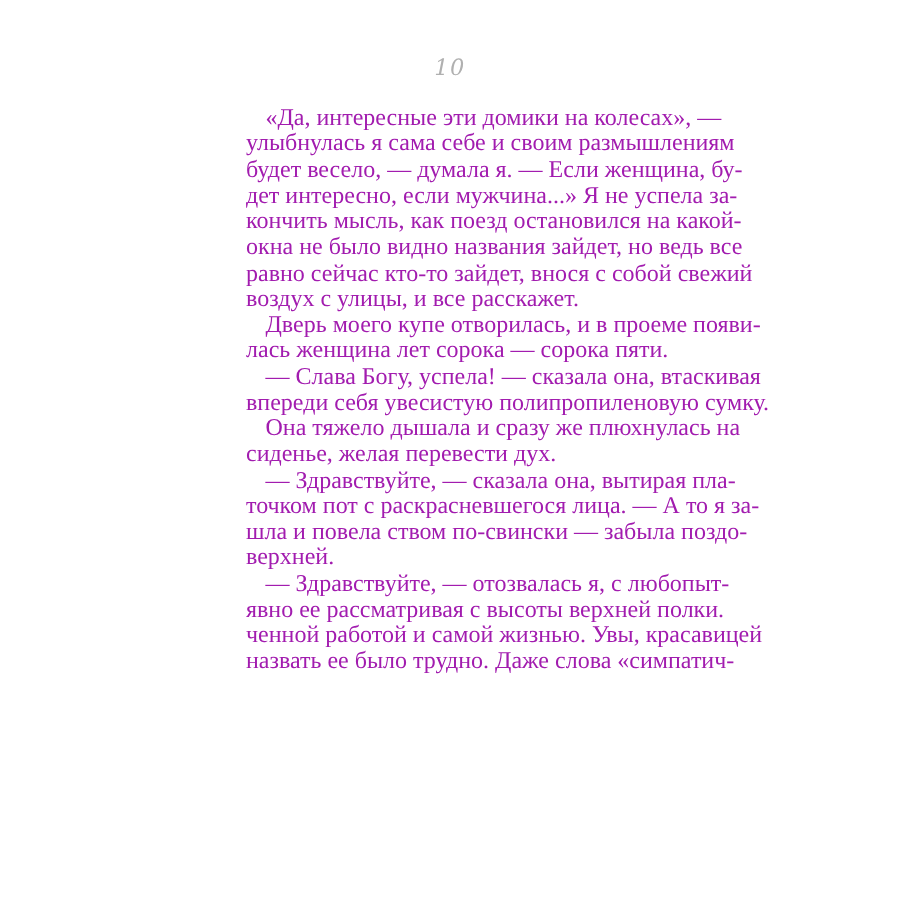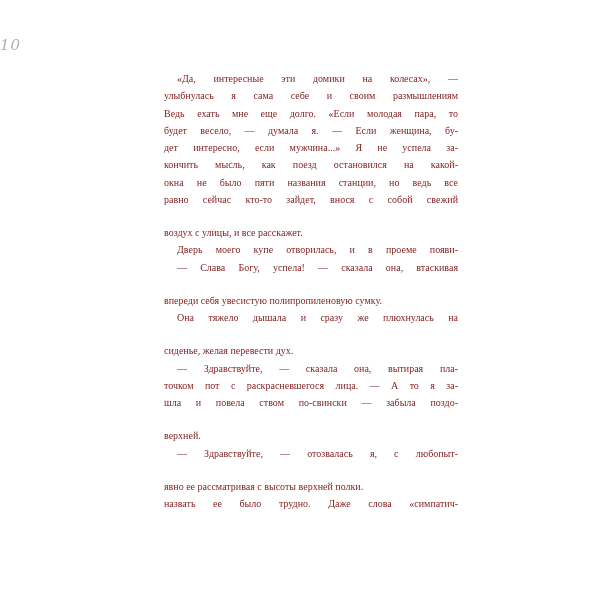--- a/index.html
+++ b/index.html
@@ -1,50 +1,51 @@
 <!DOCTYPE html>
 <html><head>
 <meta charset="utf-8">
 <style>
   html, body { margin: 0; padding: 0; }
   body { width: 600px; height: 600px; background: #ffffff; position: relative; overflow: hidden; }
   .page-number {
     position: absolute; left: 0; width: 600px; top: 36px;
-    font-family: "DejaVu Serif", serif; font-style: italic;
+    text-align: center; font-family: "DejaVu Serif", serif; font-style: italic;
     font-size: 15px; color: #b0b0b0; letter-spacing: 1px;
   }
   .text-block {
     position: absolute; left: 164px; top: 70px; width: 294px;
-    font-family: "Liberation Serif", serif; font-size: 10px; line-height: 17.25px;
-    color: #7f1d1d;
+    font-family: "Liberation Serif", serif; font-size: 16px; line-height: 17.25px;
+    color: #a21caf;
   }
   .line { display: block; white-space: nowrap; text-align: justify; text-align-last: justify; height: 17.25px; }
-  .line.last { text-align-last: left; margin-top: 16px; }
+  .line.last { text-align-last: left; }
   .line.indent { padding-left: 13px; }
 </style>
 </head>
 <body>
 
 <div class="page-number">10</div>
 
 <div class="text-block" id="text-block">
     <span class="line indent">«Да, интересные эти домики на колесах», —</span>
     <span class="line">улыбнулась я сама себе и своим размышлениям</span>
-    <span class="line">Ведь ехать мне еще долго. «Если молодая пара, то</span>
     <span class="line">будет весело, — думала я. — Если женщина, бу-</span>
     <span class="line">дет интересно, если мужчина...» Я не успела за-</span>
     <span class="line">кончить мысль, как поезд остановился на какой-</span>
-    <span class="line">окна не было пяти названия станции, но ведь все</span>
+    <span class="line">окна не было видно названия зайдет, но ведь все</span>
     <span class="line">равно сейчас кто-то зайдет, внося с собой свежий</span>
     <span class="line last">воздух с улицы, и все расскажет.</span>
     <span class="line indent">Дверь моего купе отворилась, и в проеме появи-</span>
+    <span class="line last">лась женщина лет сорока — сорока пяти.</span>
     <span class="line indent">— Слава Богу, успела! — сказала она, втаскивая</span>
     <span class="line last">впереди себя увесистую полипропиленовую сумку.</span>
     <span class="line indent">Она тяжело дышала и сразу же плюхнулась на</span>
     <span class="line last">сиденье, желая перевести дух.</span>
     <span class="line indent">— Здравствуйте, — сказала она, вытирая пла-</span>
     <span class="line">точком пот с раскрасневшегося лица. — А то я за-</span>
     <span class="line">шла и повела ством по-свински — забыла поздо-</span>
     <span class="line last">верхней.</span>
     <span class="line indent">— Здравствуйте, — отозвалась я, с любопыт-</span>
     <span class="line last">явно ее рассматривая с высоты верхней полки.</span>
+    <span class="line">ченной работой и самой жизнью. Увы, красавицей</span>
     <span class="line">назвать ее было трудно. Даже слова «симпатич-</span>
   </div>
 
 </body></html>

